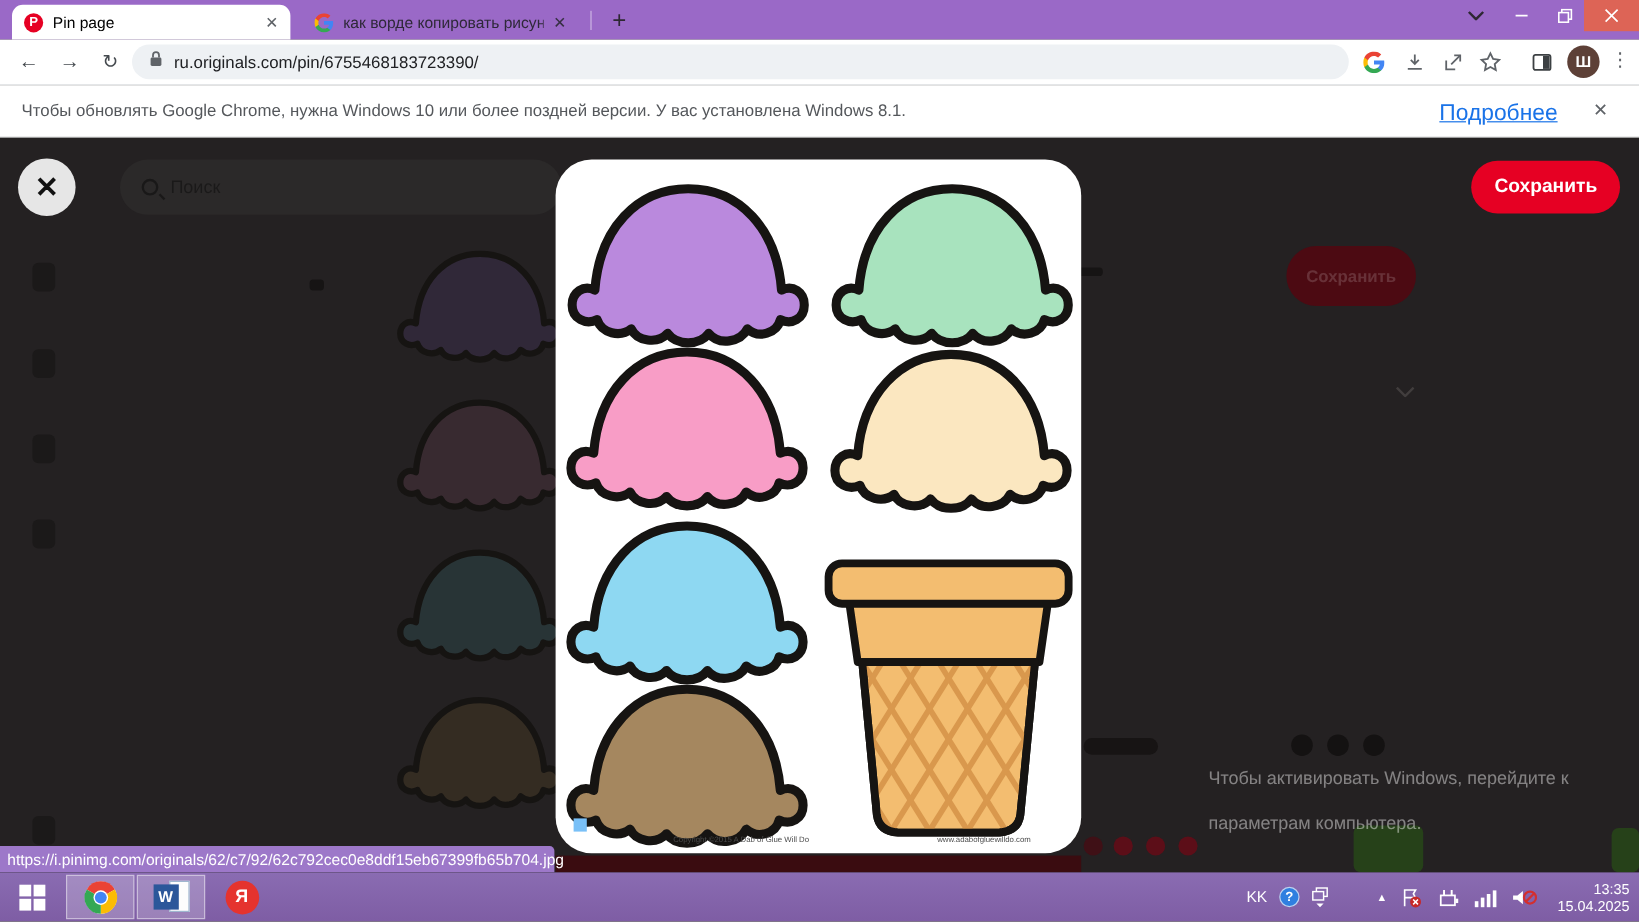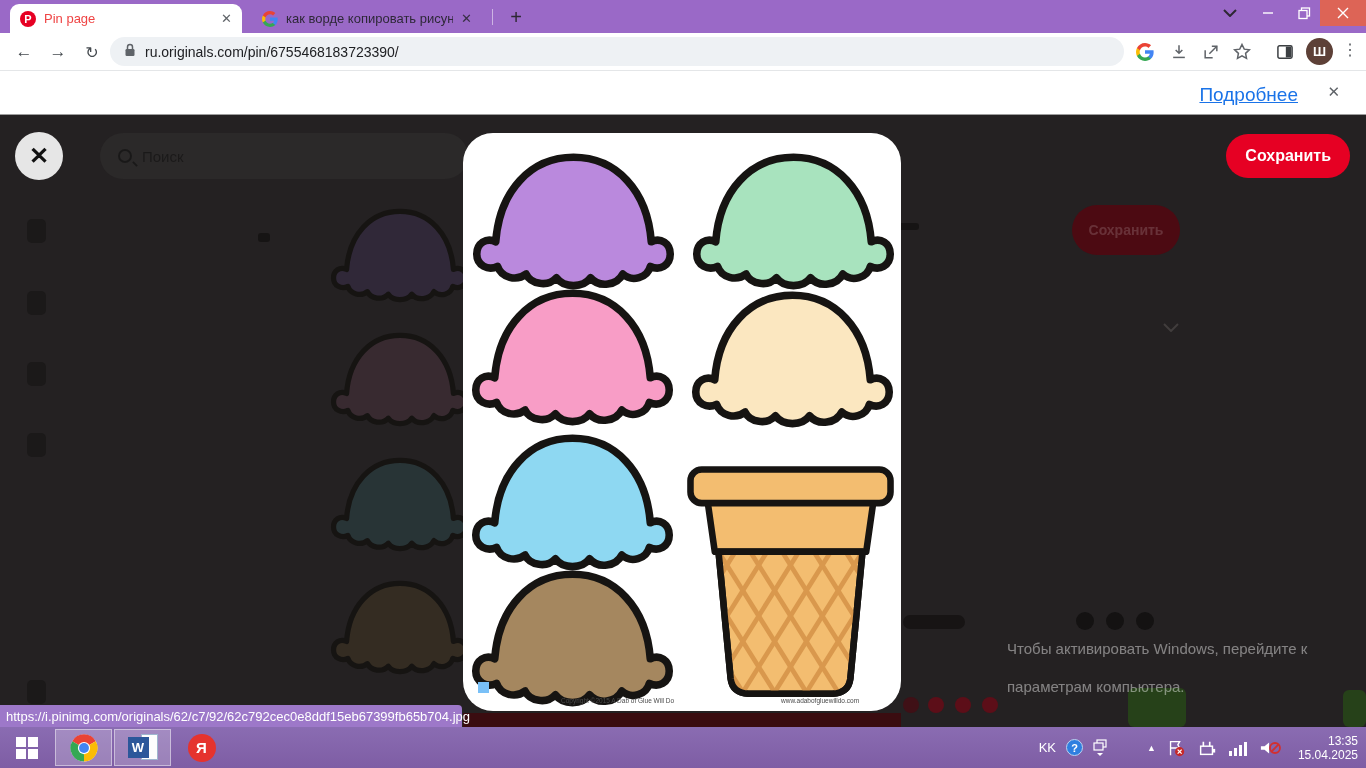--- a/index.html
+++ b/index.html
@@ -4,21 +4,21 @@
 <style>
   * { margin:0; padding:0; box-sizing:border-box; }
   html,body { width:1366px; height:768px; overflow:hidden; font-family:"Liberation Sans", sans-serif; }
   .window { position:relative; width:1366px; height:768px; background:#242122; }
 
   
   .titlebar { position:absolute; left:0; top:0; width:1366px; height:33px; background:#9a69c7; }
   .tab { position:absolute; top:4px; height:29px; display:flex; align-items:center; gap:8px; padding:0 10px; }
   .tab-active { left:10px; width:232px; background:#ffffff; border-radius:9px 9px 0 0; }
   .tab-inactive { left:252px; width:230px; }
-  .tab-title { flex:1; font-size:13px; color:#ef4444; white-space:nowrap; overflow:hidden; }
+  .tab-title { flex:1; font-size:13px; color:#000000; white-space:nowrap; overflow:hidden; }
   .tab-inactive .tab-title { color:#2e2838; }
   .tab-close { font-size:13px; color:#5f6368; cursor:default; }
   .tab-inactive .tab-close { color:#372f44; }
   .favicon { width:16px; height:16px; flex:0 0 16px; }
   .pinterest-fav { width:16px; height:16px; border-radius:50%; background:#e60023; color:#fff; font-weight:bold; font-size:11px; display:flex; align-items:center; justify-content:center; }
   .tab-sep { position:absolute; left:492px; top:9px; width:1px; height:16px; background:rgba(255,255,255,.5); }
   .newtab-btn { position:absolute; left:502px; top:3px; width:28px; height:28px; display:flex; align-items:center; justify-content:center; font-size:20px; color:#2d2733; }
   .win-btn { position:absolute; top:0; width:40px; height:26px; display:flex; align-items:center; justify-content:center; }
   .tabsearch-btn { right:116px; }
   .min-btn { right:78px; }
@@ -198,20 +198,21 @@
       <svg width="20" height="20" viewBox="0 0 24 24">
           <rect x="3.5" y="4.5" width="17" height="15" rx="2" fill="none" stroke="#3c4043" stroke-width="1.8"></rect>
           <rect x="13" y="5.5" width="6.5" height="13" fill="#3c4043"></rect>
         </svg>
     </div>
     <div class="avatar">Ш</div>
     <div class="kebab">⋮</div>
   </div>
 
   <div class="infobar">
+    <span class="infobar-text">Чтобы обновлять Google Chrome, нужна Windows 10 или более поздней версии. У вас установлена Windows 8.1.</span>
     <a class="infobar-link">Подробнее</a>
     <span class="infobar-close">✕</span>
   </div>
 
   <div class="content">
 
     <div class="dim-search">
       <span class="dim-search-ico"></span>
       <span class="dim-search-text">Поиск</span>
     </div>

